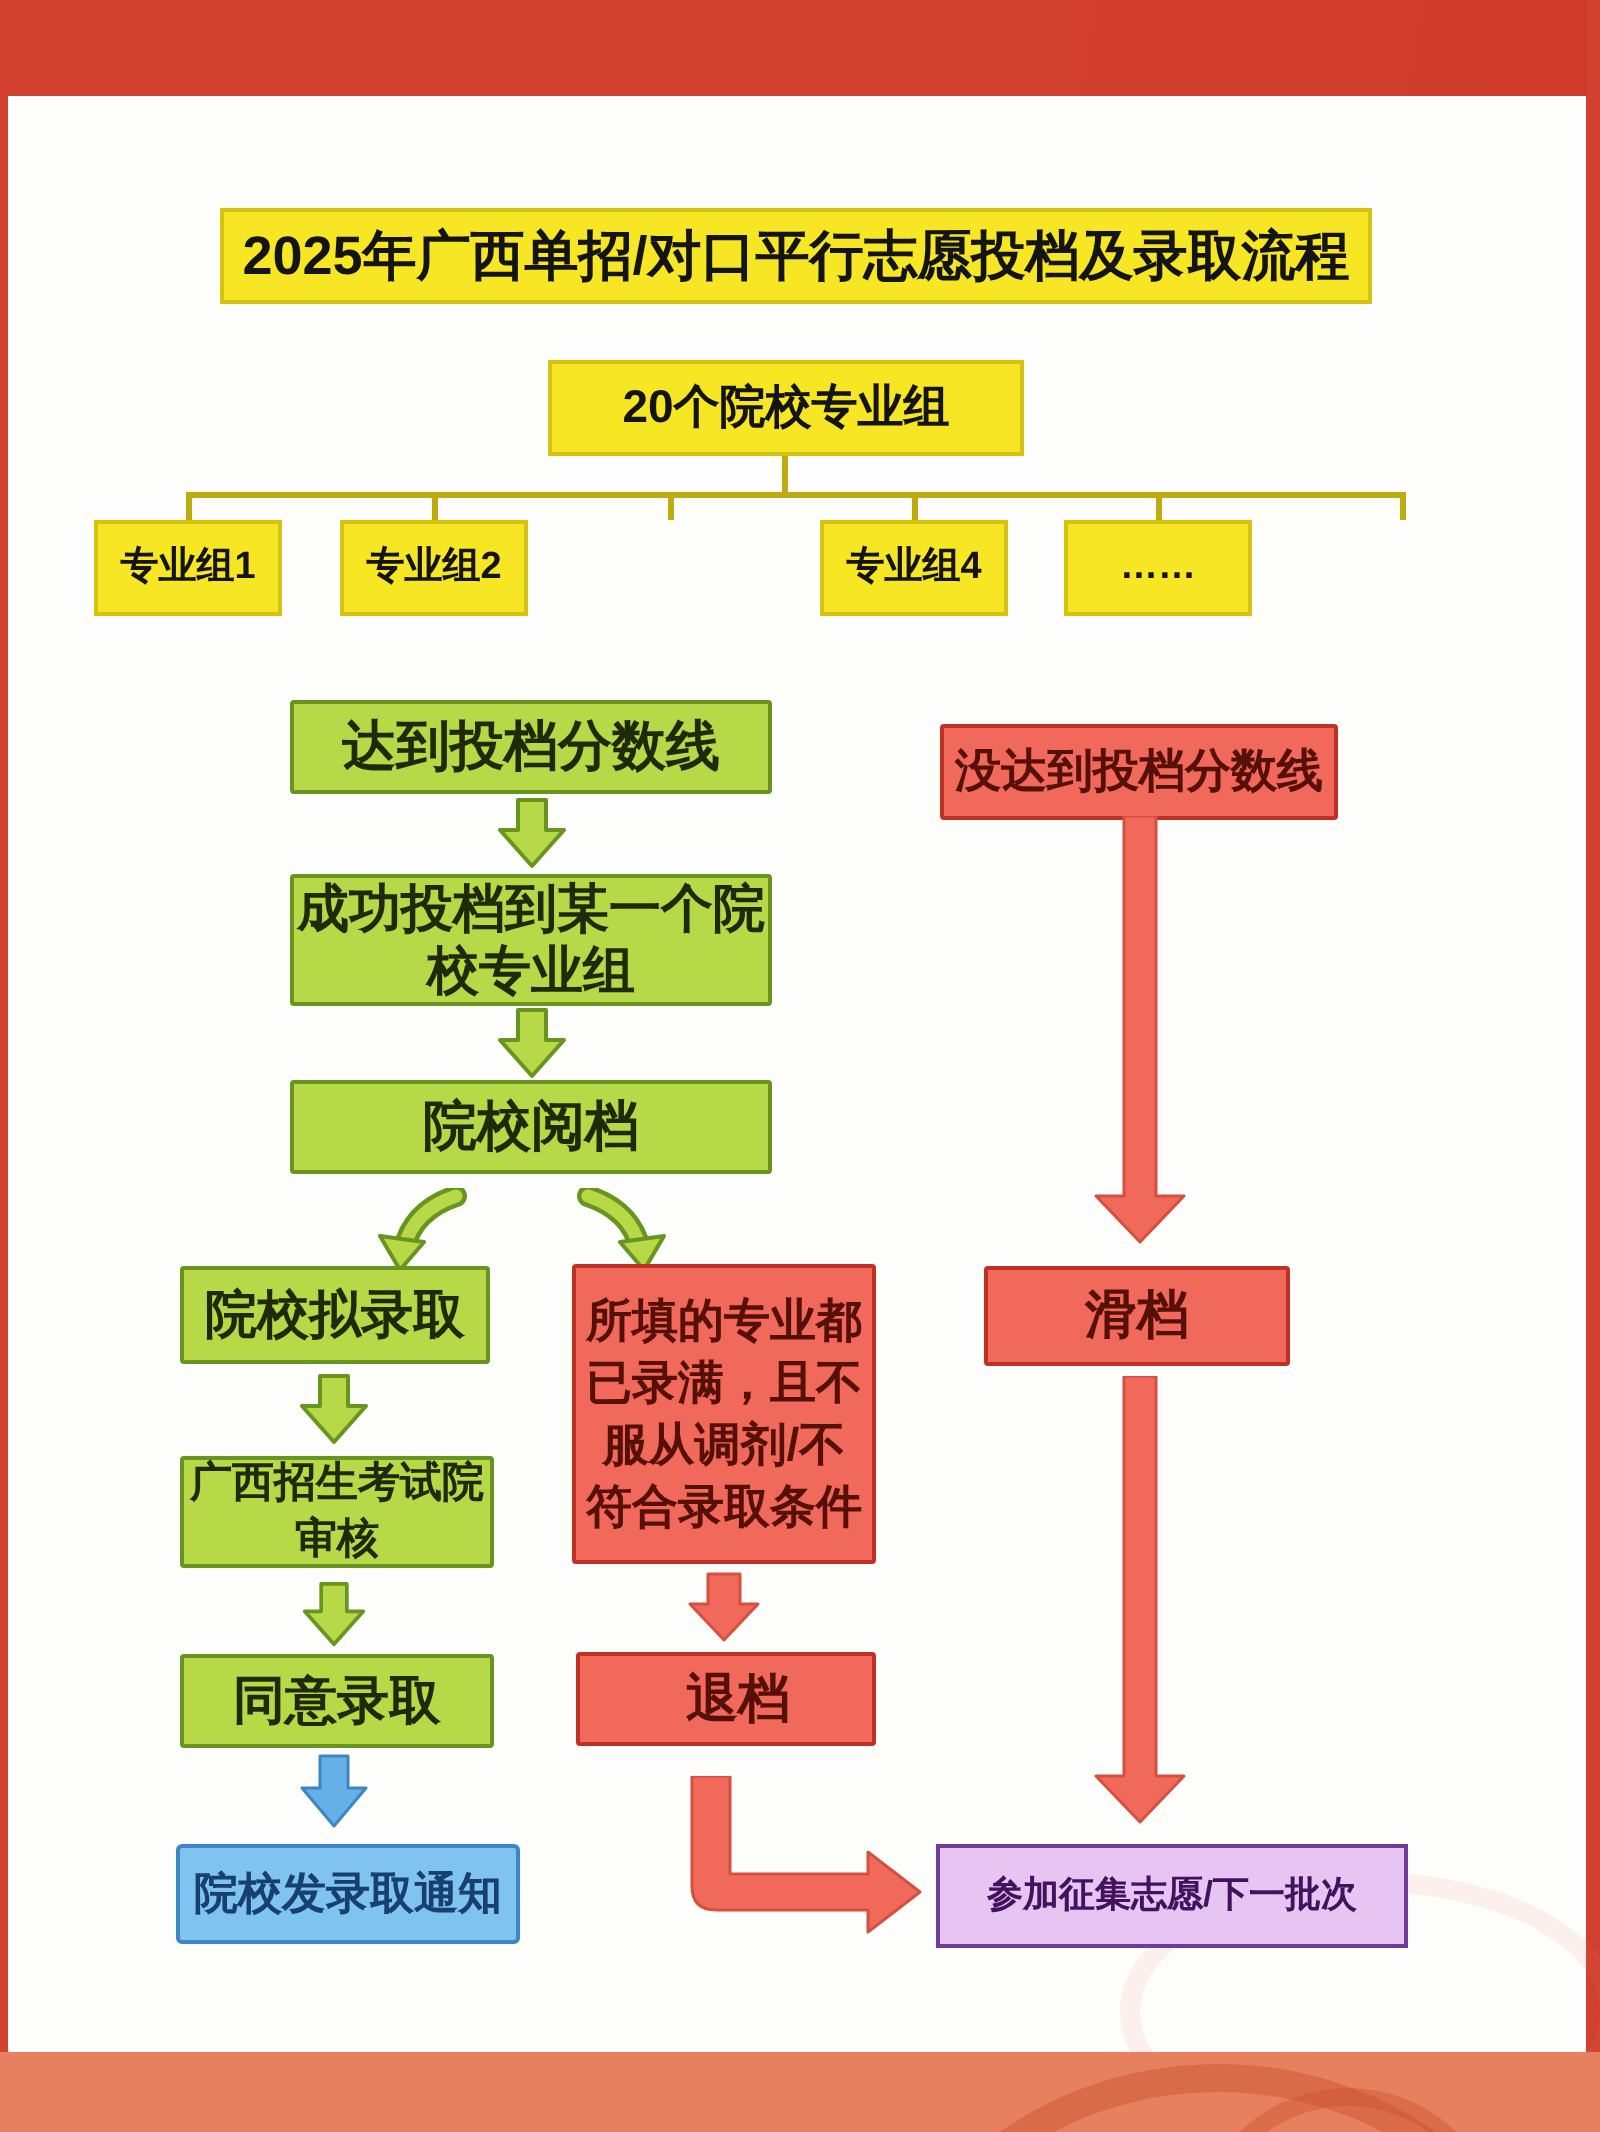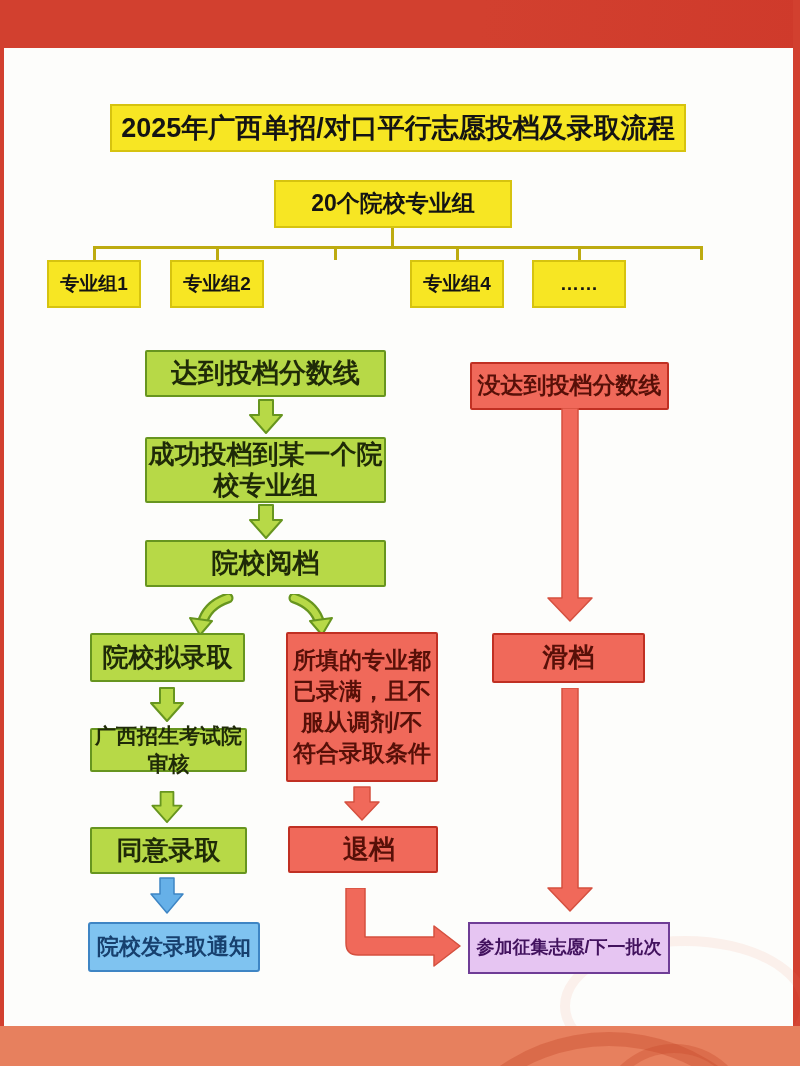--- a/index.html
+++ b/index.html
@@ -30,28 +30,28 @@
   .root{left:274px;top:180px;width:238px;height:48px;font-size:23px;white-space:nowrap;}
   .grp{top:260px;width:94px;height:48px;font-size:19px;white-space:nowrap;}
   .g1{left:47px}.g2{left:170px}.g3{left:288px}.g4{left:410px}.g5{left:532px}.g6{left:654px}
 
   .conn{position:absolute;background:var(--connector);}
 
   .reach{left:145px;top:350px;width:241px;height:47px;font-size:27px;white-space:nowrap;}
   .dispatch{left:145px;top:437px;width:241px;height:66px;font-size:26px;padding:0 0;}
   .review{left:145px;top:540px;width:241px;height:47px;font-size:27px;white-space:nowrap;}
   .proposed{left:90px;top:633px;width:155px;height:49px;font-size:26px;white-space:nowrap;}
-  .examrev{left:90px;top:728px;width:157px;height:44px;font-size:21px;line-height:1.35;}
+  .examrev{left:90px;top:728px;width:157px;height:56px;font-size:21px;line-height:1.35;}
   .agree{left:90px;top:827px;width:157px;height:47px;font-size:26px;white-space:nowrap;}
   .notice{left:88px;top:922px;width:172px;height:50px;font-size:22px;white-space:nowrap;}
   .reject{left:286px;top:632px;width:152px;height:150px;font-size:23px;line-height:1.35;padding:0 4px;}
   .withdraw{left:288px;top:826px;width:150px;height:47px;font-size:26px;white-space:nowrap;padding-left:12px;}
   .belowline{left:470px;top:350px;width:199px;height:48px;font-size:23px;white-space:nowrap;margin-top:12px;}
   .slip{left:492px;top:633px;width:153px;height:50px;font-size:26px;white-space:nowrap;}
-  .nextbatch{left:468px;top:922px;width:202px;height:52px;font-size:18px;white-space:nowrap;}
+  .nextbatch{left:468px;top:922px;width:236px;height:52px;font-size:18px;white-space:nowrap;}
 
   .arr{position:absolute;}
 </style>
 </head>
 <body>
 
 <div id="canvas">
 
   <div class="top-band"></div>
   <div class="left-strip"></div>

